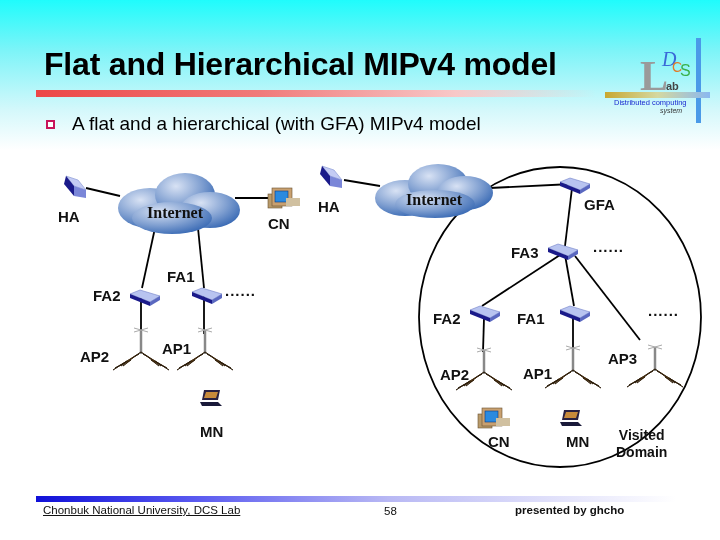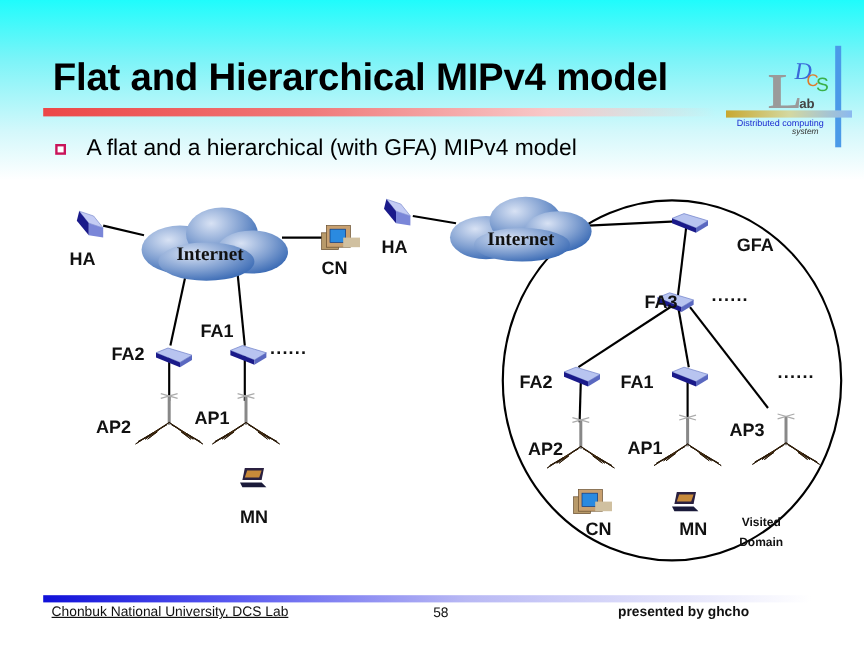--- a/index.html
+++ b/index.html
@@ -6,21 +6,21 @@
   body{width:720px;height:540px;position:relative;overflow:hidden;
     background:linear-gradient(to bottom,#1ffcfc 0px,#7cf4f8 50px,#d4f8fb 110px,#ffffff 150px,#ffffff 540px);
     font-family:"Liberation Sans",sans-serif;}
   .abs{position:absolute;}
   .title{left:44px;top:46px;font-size:32px;font-weight:bold;color:#000;white-space:nowrap;letter-spacing:-0.2px;}
   .title-rule{left:36px;top:90px;width:560px;height:7px;
     background:linear-gradient(to right,#ec4747 0%,#f07a7a 40%,#f8c8c8 75%,rgba(255,255,255,0) 100%);}
   .bullet-box{left:46px;top:120px;width:9px;height:9px;border:2px solid #c8145a;background:#fff;box-sizing:border-box;}
   .bullet-text{left:72px;top:113px;font-size:19px;color:#000;white-space:nowrap;}
   .lbl{font-family:"Liberation Sans",sans-serif;font-weight:bold;font-size:15px;color:#111;white-space:nowrap;}
-  .vd{font-size:10px;font-weight:bold;line-height:17px;text-align:center;}
+  .vd{font-size:14px;font-weight:bold;line-height:17px;text-align:center;}
   .cloud-text{font-family:"Liberation Serif",serif;font-size:16px;font-weight:bold;color:#111;}
   .footer-rule{left:36px;top:496px;width:640px;height:6px;
     background:linear-gradient(to right,#1010d8 0%,#5a5af0 25%,#b8b8f4 55%,rgba(255,255,255,0) 100%);}
   .footer{font-size:11.5px;color:#111;white-space:nowrap;}
   .logo{left:600px;top:38px;width:110px;height:80px;}
 </style>
 </head>
 <body>
 
 <div class="abs title">Flat and Hierarchical MIPv4 model</div>
@@ -151,32 +151,32 @@
 <div class="abs lbl" style="left:268px;top:215px;">CN</div>
 <div class="abs lbl" style="left:167px;top:268px;">FA1</div>
 <div class="abs lbl" style="left:93px;top:287px;">FA2</div>
 <div class="abs lbl" style="left:225px;top:282px;letter-spacing:1px;">......</div>
 <div class="abs lbl" style="left:162px;top:340px;">AP1</div>
 <div class="abs lbl" style="left:80px;top:348px;">AP2</div>
 <div class="abs lbl" style="left:200px;top:423px;">MN</div>
 
 <div class="abs cloud-text" style="left:406px;top:191px;">Internet</div>
 <div class="abs lbl" style="left:318px;top:198px;">HA</div>
-<div class="abs lbl" style="left:584px;top:196px;margin-left:30px;">GFA</div>
-<div class="abs lbl" style="left:537px;top:244px;">FA3</div>
+<div class="abs lbl" style="left:584px;top:196px;">GFA</div>
+<div class="abs lbl" style="left:511px;top:244px;">FA3</div>
 <div class="abs lbl" style="left:593px;top:238px;letter-spacing:1px;">......</div>
 <div class="abs lbl" style="left:433px;top:310px;">FA2</div>
 <div class="abs lbl" style="left:517px;top:310px;">FA1</div>
 <div class="abs lbl" style="left:648px;top:302px;letter-spacing:1px;">......</div>
 <div class="abs lbl" style="left:440px;top:366px;">AP2</div>
 <div class="abs lbl" style="left:523px;top:365px;">AP1</div>
 <div class="abs lbl" style="left:608px;top:350px;">AP3</div>
 <div class="abs lbl" style="left:488px;top:433px;">CN</div>
 <div class="abs lbl" style="left:566px;top:433px;">MN</div>
 <div class="abs lbl vd" style="left:616px;top:427px;">
   <div>Visited</div>
   <div>Domain</div>
 </div>
 
 <div class="abs footer-rule"></div>
 <div class="abs footer" style="left:43px;top:504px;text-decoration:underline;">Chonbuk National University, DCS Lab</div>
-<div class="abs footer" style="left:361px;top:505px;">58</div>
+<div class="abs footer" style="left:384px;top:505px;">58</div>
 <div class="abs footer" style="left:515px;top:504px;font-weight:bold;">presented by ghcho</div>
 
 </body></html>

